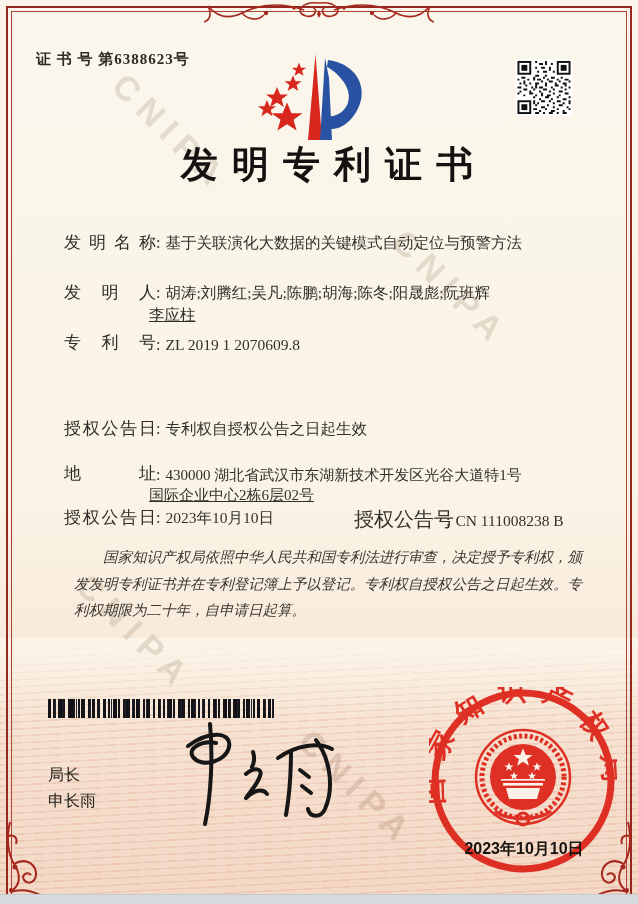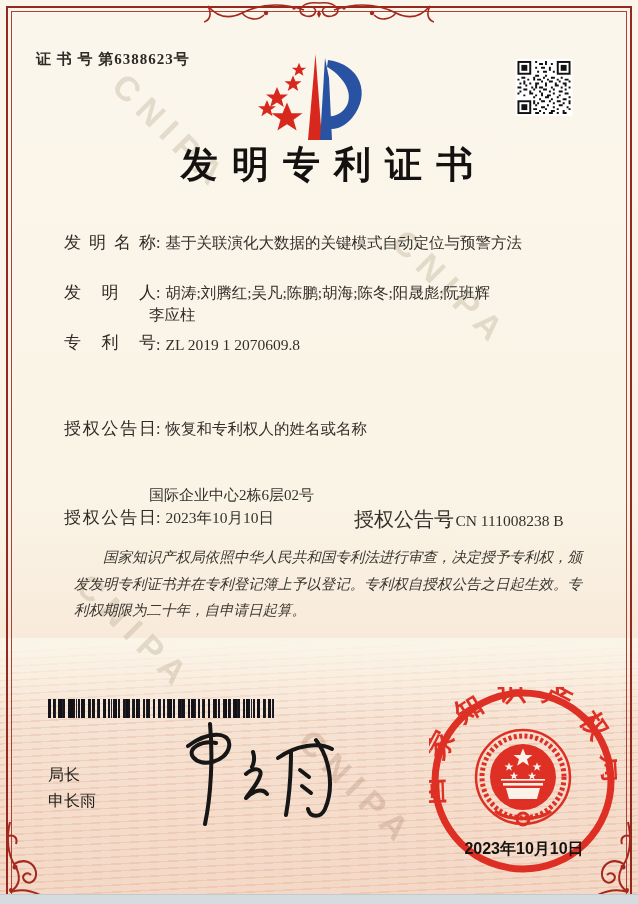--- a/index.html
+++ b/index.html
@@ -24,21 +24,21 @@
   .title{position:absolute;left:16px;right:0;top:140px;text-align:center;font-size:37px;font-weight:bold;
     letter-spacing:0.38em;text-indent:0.38em;color:#141210;margin:0;}
 
   .logo{position:absolute;left:256px;top:52px;}
   .qr{position:absolute;left:514px;top:59px;}
 
   .row{position:absolute;left:52px;font-size:15.5px;white-space:nowrap;margin-left:12px;}
   .lbl{display:inline-block;width:92px;text-align:justify;text-align-last:justify;
     font-size:17px;vertical-align:bottom;color:#2e2b26;}
   .colon{font-size:16px;margin-right:5px;}
-  .cont{position:absolute;left:149px;font-size:15.5px;white-space:nowrap;}
+  .cont{position:absolute;left:149px;font-size:15.5px;white-space:nowrap;text-decoration:underline;}
   .addr-sz{font-size:15px;}
 
   .grant2{position:absolute;left:290px;top:0;}
   .lbl2{display:inline-block;width:92px;text-align:justify;text-align-last:justify;font-size:20px;}
 
   .para{position:absolute;left:66px;width:508px;font-size:14.5px;line-height:26.5px;
     font-style:italic;text-indent:2em;color:#3a362f;text-align:justify;margin:8px;}
 
   .barcode{position:absolute;left:48px;top:699px;width:226px;height:19px;
     background:
@@ -176,23 +176,26 @@
     <span class="lbl">发明人</span><span class="colon">:</span><span>胡涛;刘腾红;吴凡;陈鹏;胡海;陈冬;阳晟彪;阮班辉</span>
   </div>
   <div class="cont" style="top:305px">李应柱</div>
 
   <div class="row" style="top:331px">
     <span class="lbl">专利号</span><span class="colon">:</span><span>ZL 2019 1 2070609.8</span>
   </div>
 
 
   <div class="row" style="top:417px">
-    <span class="lbl">授权公告日</span><span class="colon">:</span><span>恢复和专利权人的姓名或名称</span>
-  </div>
-
+    <span class="lbl">授权公告日</span><span class="colon">:</span><span>专利权自授权公告之日起生效</span>
+  </div>
+
+  <div class="row" style="top:462px">
+    <span class="lbl">地址</span><span class="colon">:</span><span class="addr-sz">430000 湖北省武汉市东湖新技术开发区光谷大道特1号</span>
+  </div>
   <div class="cont addr-sz" style="top:486px">国际企业中心2栋6层02号</div>
 
   <div class="row" style="top:506px">
     <span class="lbl">授权公告日</span><span class="colon">:</span><span>2023年10月10日</span>
     <span class="grant2">
       <span class="lbl2">授权公告号</span><span class="colon">:</span><span>CN 111008238 B</span>
     </span>
   </div>
 
   <p class="para" style="top:536px">国家知识产权局依照中华人民共和国专利法进行审查，决定授予专利权，颁发发明专利证书并在专利登记簿上予以登记。专利权自授权公告之日起生效。专利权期限为二十年，自申请日起算。</p>

